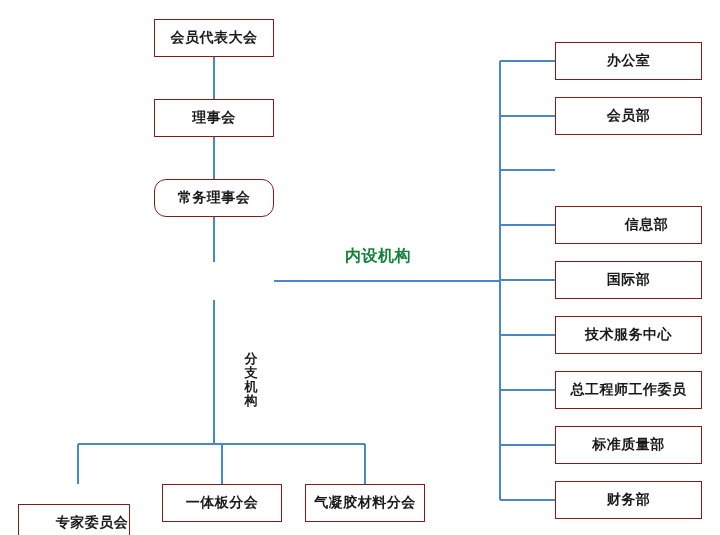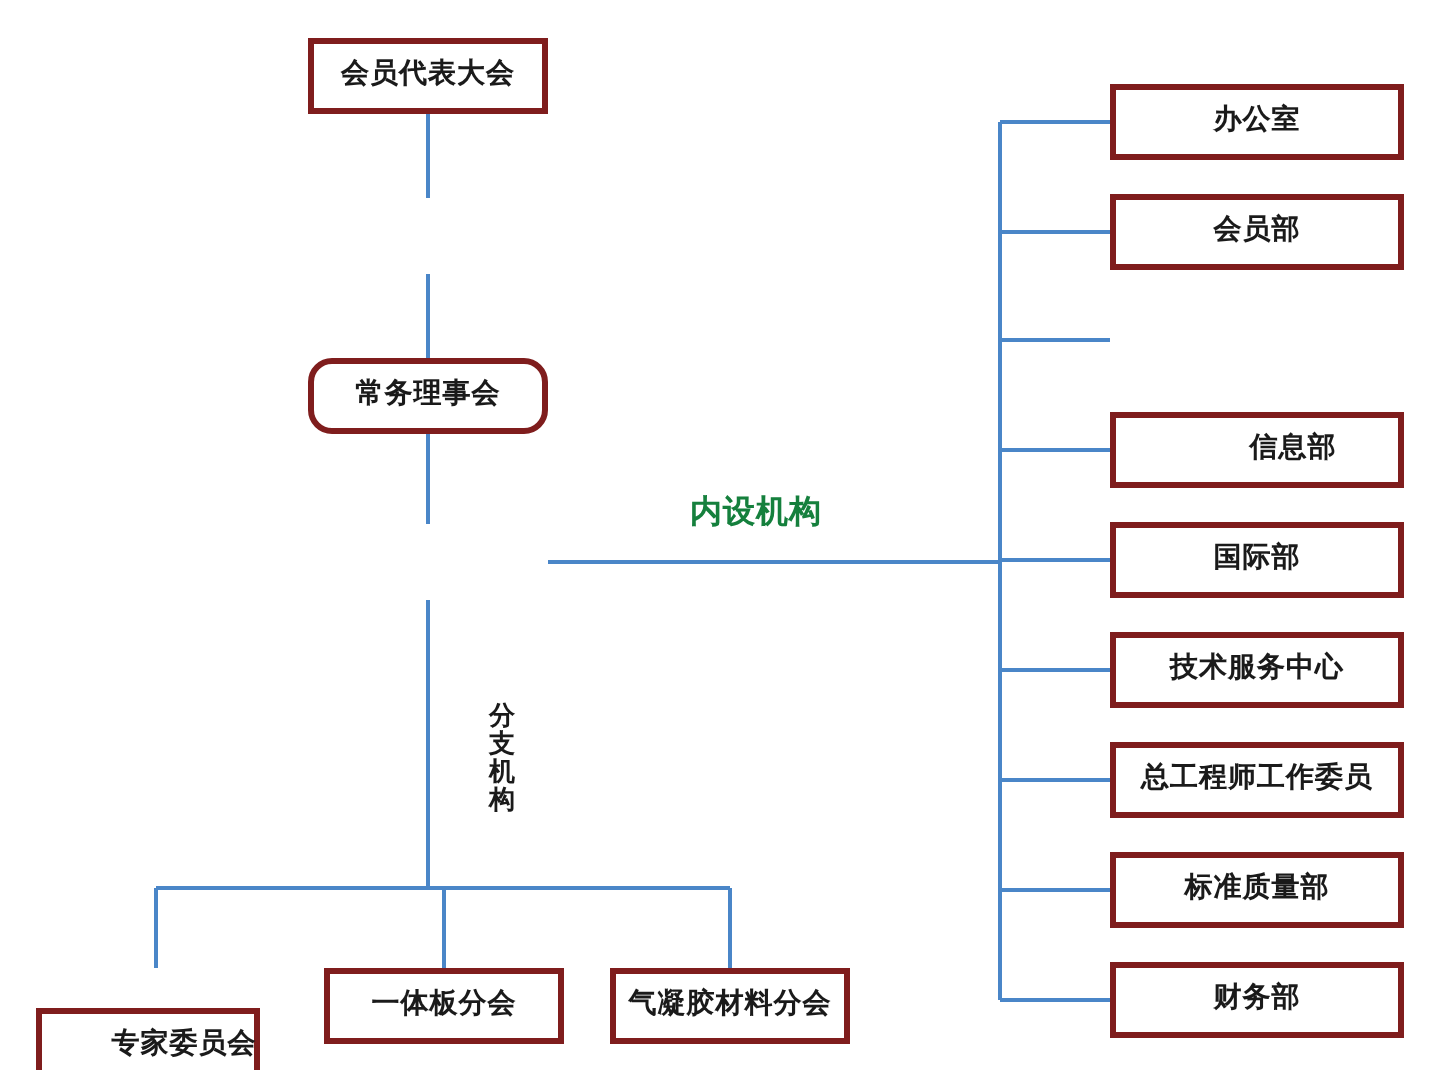--- a/index.html
+++ b/index.html
@@ -26,21 +26,21 @@
     width: 720px;
     height: 535px;
     z-index: 1;
   }
   
   .node {
     position: absolute;
     z-index: 2;
     box-sizing: border-box;
     background: #ffffff;
-    border: 3px solid #7f1d1d;
+    border: 1px solid #7f1d1d;
     display: flex;
     align-items: center;
     justify-content: center;
     text-align: center;
   }
   .node-label {
     font-size: 14px;
     font-weight: bold;
     color: #1a1a1a;
     line-height: 1.1;
@@ -101,20 +101,23 @@
       <line x1="78" y1="444" x2="78" y2="484"></line>
       <line x1="222" y1="444" x2="222" y2="484"></line>
       <line x1="365" y1="444" x2="365" y2="484"></line>
     </g>
   </svg>
 
   <div class="node" style="left:154px; top:19px; width:120px; height:38px;">
     <span class="node-label">会员代表大会</span>
   </div>
 
+  <div class="node" style="left:154px; top:99px; width:120px; height:38px;">
+    <span class="node-label">理事会</span>
+  </div>
 
   <div class="node" style="left:154px; top:179px; width:120px; height:38px;border-radius:12px;">
     <span class="node-label">常务理事会</span>
   </div>
 
 
   <div class="annotation" style="left:345px; top:246px;">内设机构</div>
 
   <div class="annotation-vertical" style="left:244px; top:352px;">分支机构</div>
 

